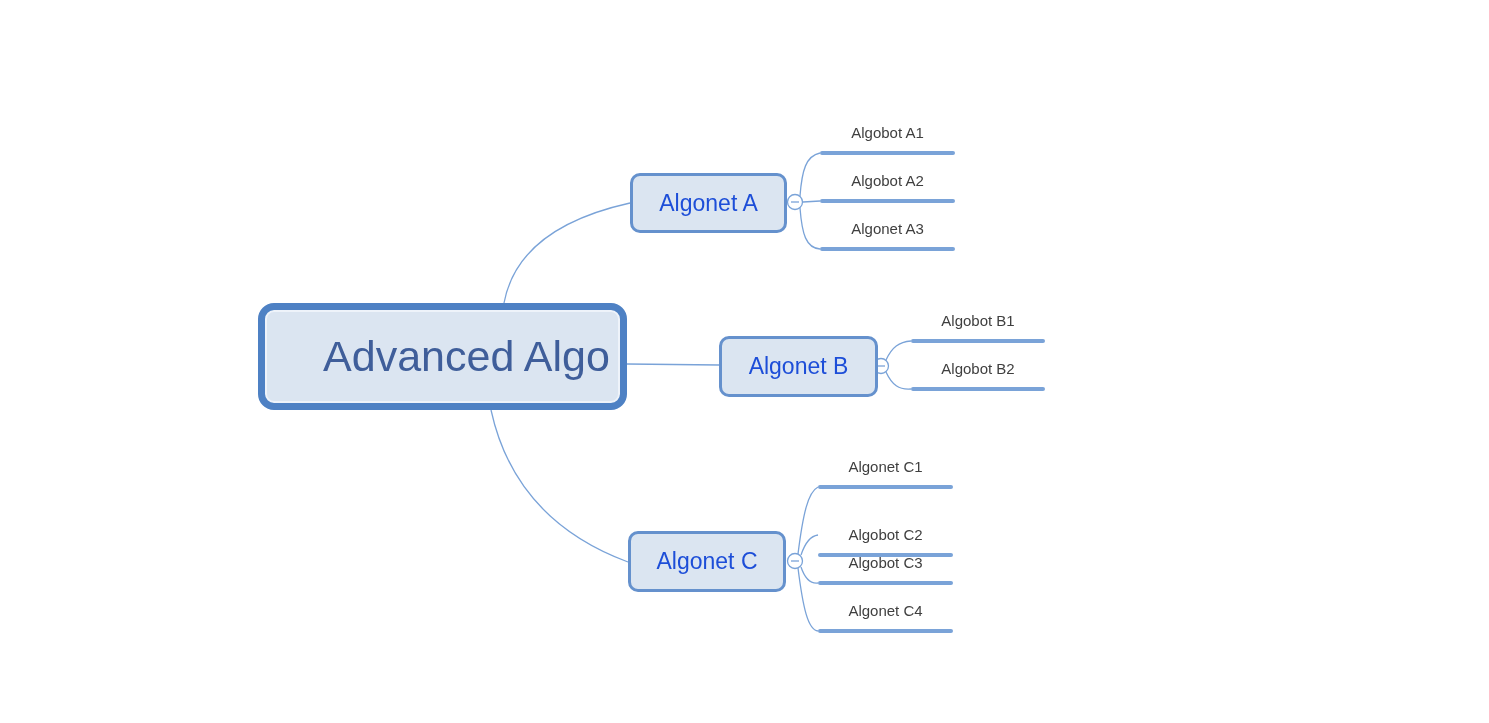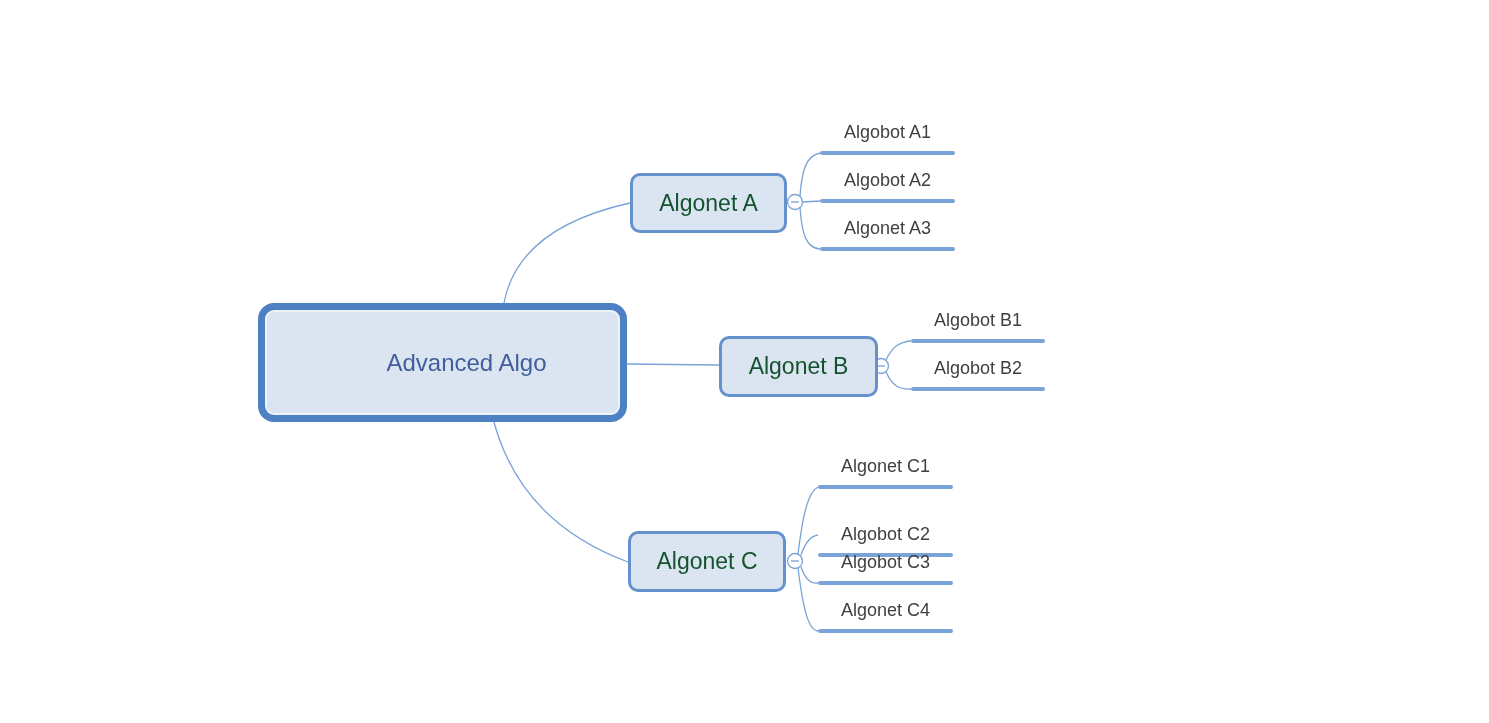--- a/index.html
+++ b/index.html
@@ -26,46 +26,46 @@
     box-sizing: border-box;
     background: #dbe5f1;
     display: flex;
     align-items: center;
     justify-content: center;
     white-space: nowrap;
     cursor: default;
   }
   .node.root {
     left: 258px; top: 303px;
-    width: 369px; height: 119px;
+    width: 369px; height: 107px;
     border: 7px solid #4e81c4;
     border-radius: 16px;
-    font-size: 24px;
+    font-size: 43px;
     color: #3f5e9a;
     box-shadow: inset 0 0 0 2px #eef3fa;
     padding-left: 48px;
   }
   .node.branch {
     border: 3px solid #6591cd;
     border-radius: 10px;
     font-size: 23px;
-    color: #14532d;
+    color: #1d4ed8;
   }
   .node.branch-a { left: 630px; top: 173px; width: 157px; height: 60px; }
   .node.branch-b { left: 719px; top: 336px; width: 159px; height: 61px; }
   .node.branch-c { left: 628px; top: 531px; width: 158px; height: 61px; }
   .leaf {
     position: absolute;
     width: 135px;
   }
   .leaf-label {
     height: 29px;
     line-height: 29px;
     text-align: center;
-    font-size: 18px;
+    font-size: 15px;
     color: #3f3f3f;
     white-space: nowrap;
   }
   .leaf-line {
     margin-top: 4px;
     height: 4px;
     border-radius: 2px;
     background: #7aa3d8;
   }
   

